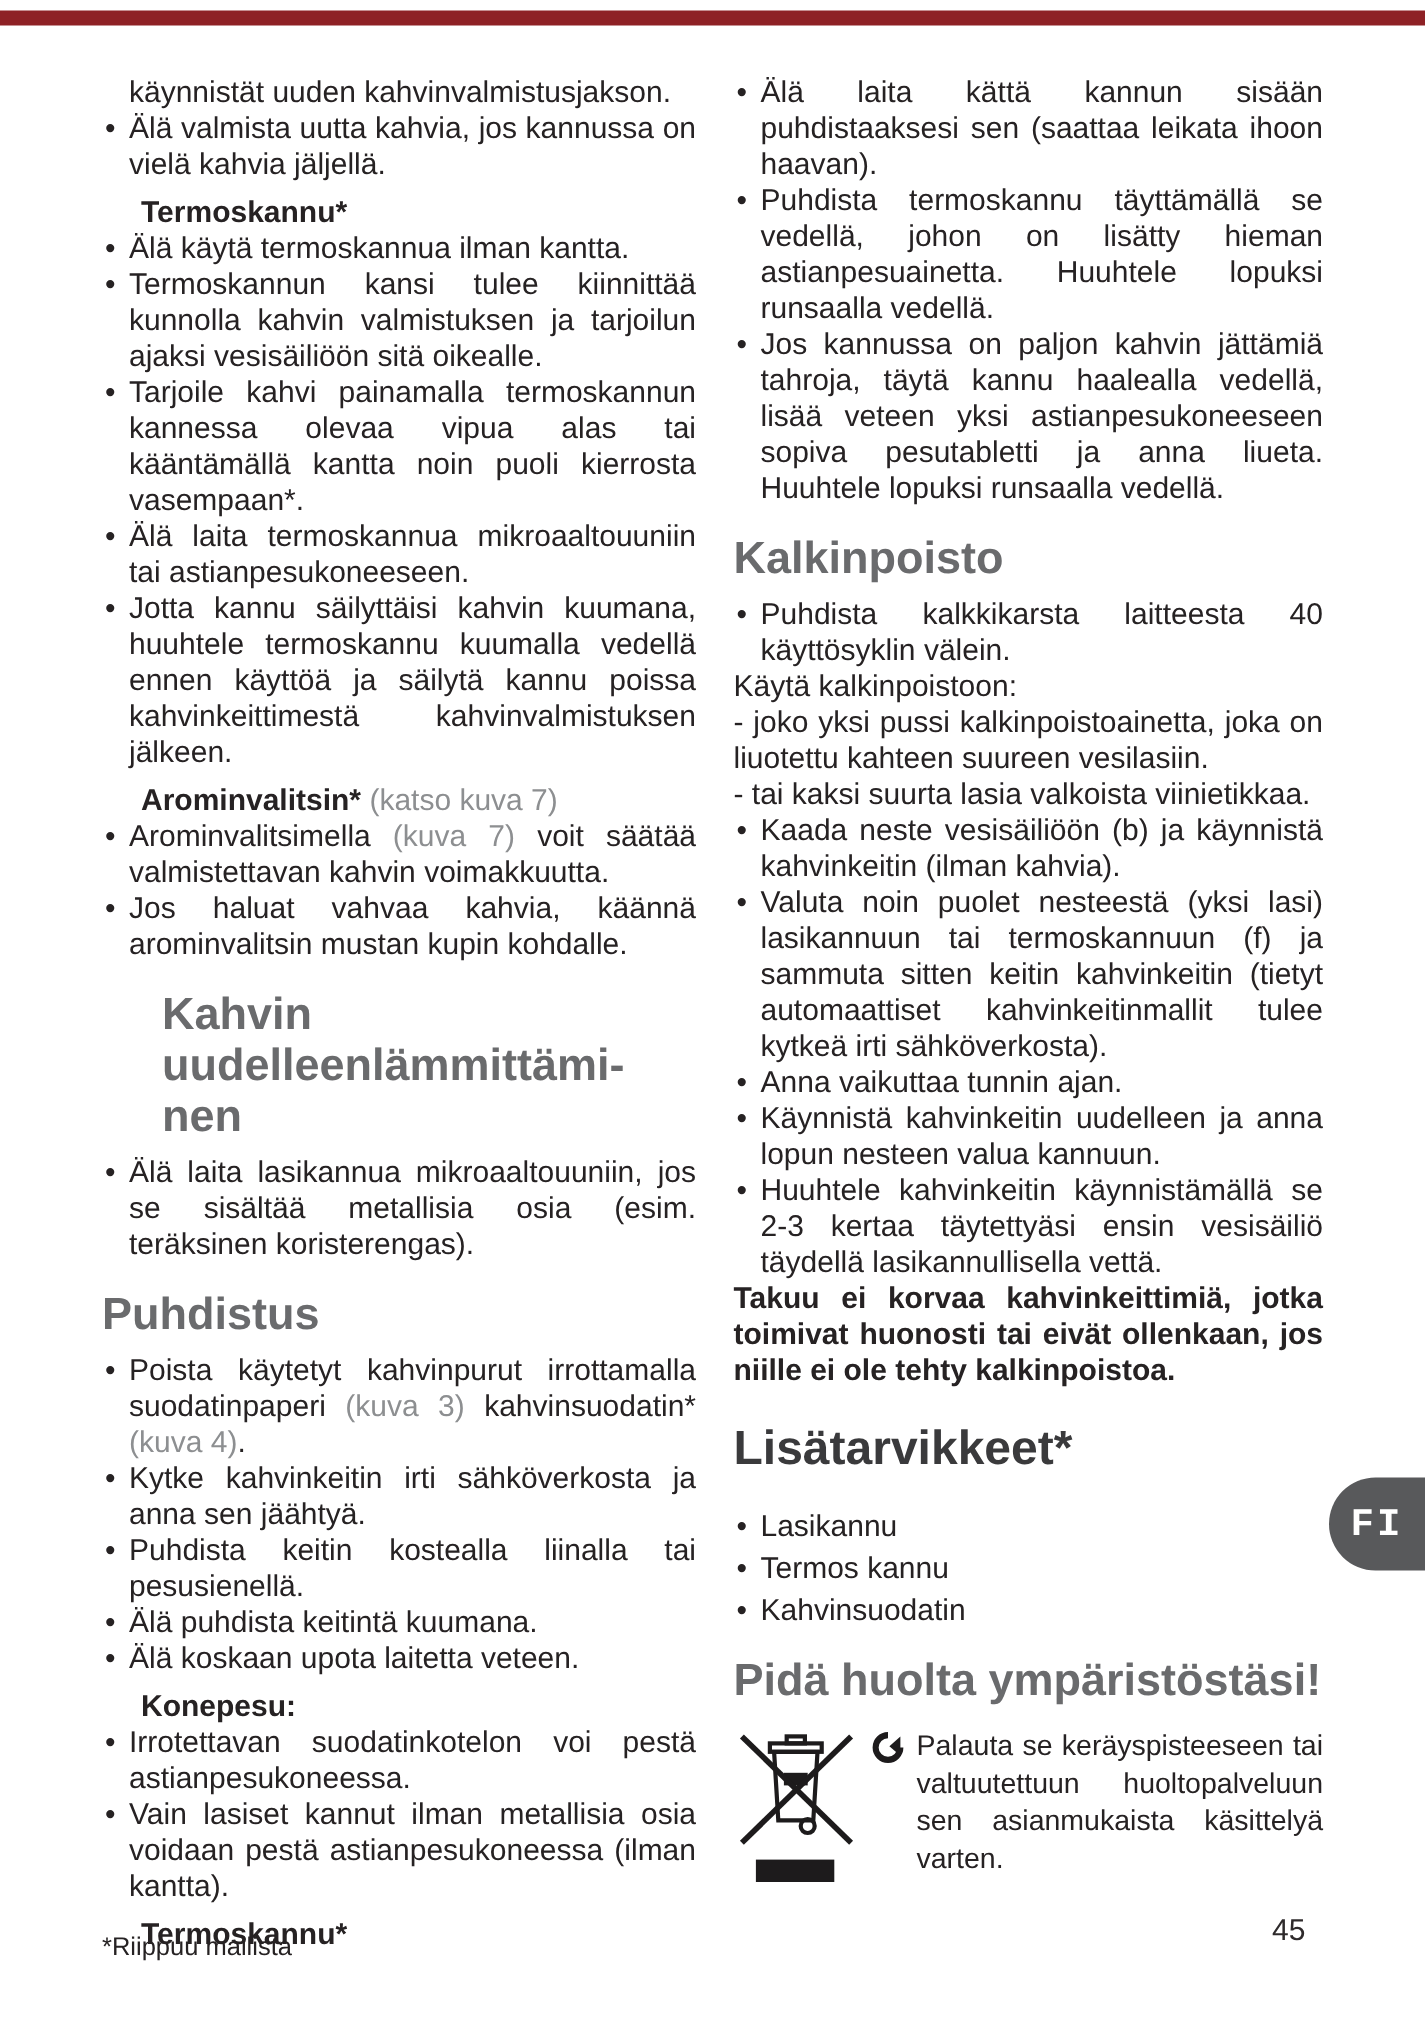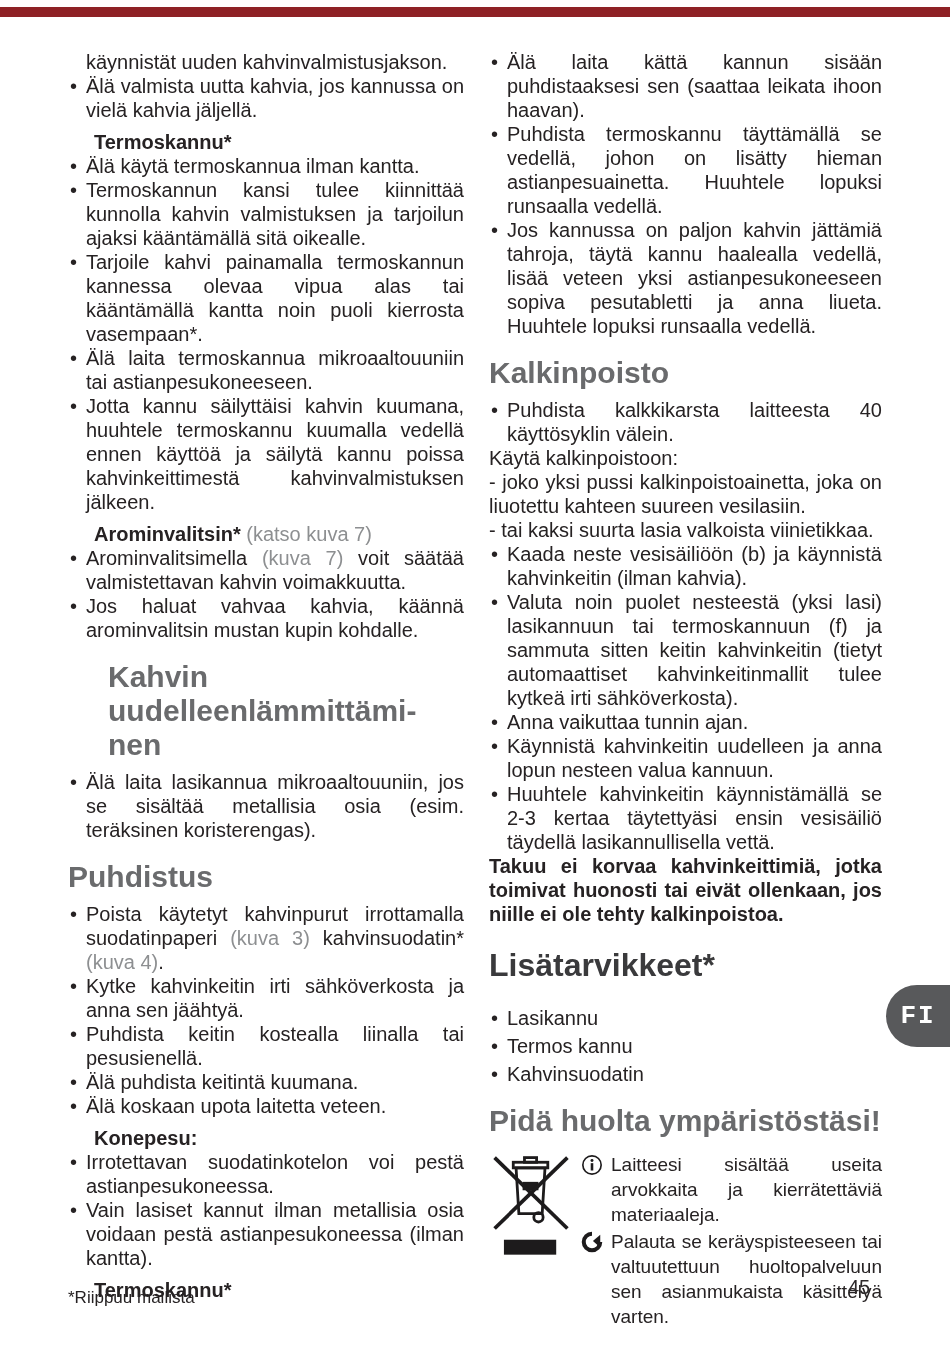--- a/index.html
+++ b/index.html
@@ -37,21 +37,21 @@
 <body>
 
 <div class="page" style="color: rgb(38, 34, 35);">
   <div class="top-bar" style="background: rgb(142, 33, 37);"></div>
 
   <div class="col col-left" id="col-left">
       <div class="blk para"><span>käynnistät uuden kahvinvalmistusjakson.</span></div>
       <div class="blk bullet"><span>Älä valmista uutta kahvia, jos kannussa on vielä kahvia jäljellä.</span></div>
       <div class="blk h2"><span class="b">Termoskannu*</span></div>
       <div class="blk bullet"><span>Älä käytä termoskannua ilman kantta.</span></div>
-      <div class="blk bullet"><span>Termoskannun kansi tulee kiinnittää kunnolla kahvin valmistuksen ja tarjoilun ajaksi kääntämällä sitä oikealle.</span></div>
+      <div class="blk bullet"><span>Termoskannun kansi tulee kiinnittää kunnolla kahvin valmistuksen ja tarjoilun ajaksi vesisäiliöön sitä oikealle.</span></div>
       <div class="blk bullet"><span>Tarjoile kahvi painamalla termoskannun kannessa olevaa vipua alas tai kääntämällä kantta noin puoli kierrosta vasempaan*.</span></div>
       <div class="blk bullet"><span>Älä laita termoskannua mikroaaltouuniin tai astianpesukoneeseen.</span></div>
       <div class="blk bullet"><span>Jotta kannu säilyttäisi kahvin kuumana, huuhtele termoskannu kuumalla vedellä ennen käyttöä ja säilytä kannu poissa kahvinkeittimestä kahvinvalmistuksen jälkeen.</span></div>
       <div class="blk h2"><span class="b">Arominvalitsin*</span><span class="ref" style="color: rgb(141, 143, 145); font-weight: 400;"> (katso kuva 7)</span></div>
       <div class="blk bullet"><span>Arominvalitsimella </span><span class="ref" style="color: rgb(141, 143, 145);">(kuva 7)</span><span> voit säätää valmistettavan kahvin voimakkuutta.</span></div>
       <div class="blk bullet"><span>Jos haluat vahvaa kahvia, käännä arominvalitsin mustan kupin kohdalle.</span></div>
       <div class="blk h1" style="color: rgb(106, 107, 109); margin-left: 40px;"><span>Kahvin uudelleenlämmittämi-
 nen</span></div>
       <div class="blk bullet"><span>Älä laita lasikannua mikroaaltouuniin, jos se sisältää metallisia osia (esim. teräksinen koristerengas).</span></div>
       <div class="blk h1" style="color: rgb(106, 107, 109);"><span>Puhdistus</span></div>
@@ -103,30 +103,20 @@
             <line x1="6" y1="6" x2="84" y2="82"></line>
             <line x1="84" y1="6" x2="6" y2="82"></line>
           </g>
           <rect x="16" y="94" width="56" height="16" fill="#1d1b1c"></rect>
         </svg>
       </div>
       <div class="env-items">
         <div class="env-item">
           <span class="env-ico">
             <svg width="22" height="22" viewBox="0 0 24 24" aria-hidden="true">
-              <circle cx="12" cy="12" r="10" fill="none" stroke="#1d1b1c" stroke-width="1.8"></circle>
-              <circle cx="12" cy="7" r="1.6" fill="#1d1b1c"></circle>
-              <rect x="10.6" y="10" width="2.8" height="8" fill="#1d1b1c"></rect>
-            </svg>
-          </span>
-          <span class="env-text">Laitteesi sisältää useita arvokkaita ja kierrätettäviä materiaaleja.</span>
-        </div>
-        <div class="env-item">
-          <span class="env-ico">
-            <svg width="22" height="22" viewBox="0 0 24 24" aria-hidden="true">
               <path d="M12 3 A 9 9 0 1 0 21 12" fill="none" stroke="#1d1b1c" stroke-width="4.4"></path>
               <polygon points="21,4 21,18 13,11" fill="#1d1b1c"></polygon>
             </svg>
           </span>
           <span class="env-text">Palauta se keräyspisteeseen tai valtuutettuun huoltopalveluun sen asianmukaista käsittelyä varten.</span>
         </div>
       </div>
     </div>
   </div>
 

